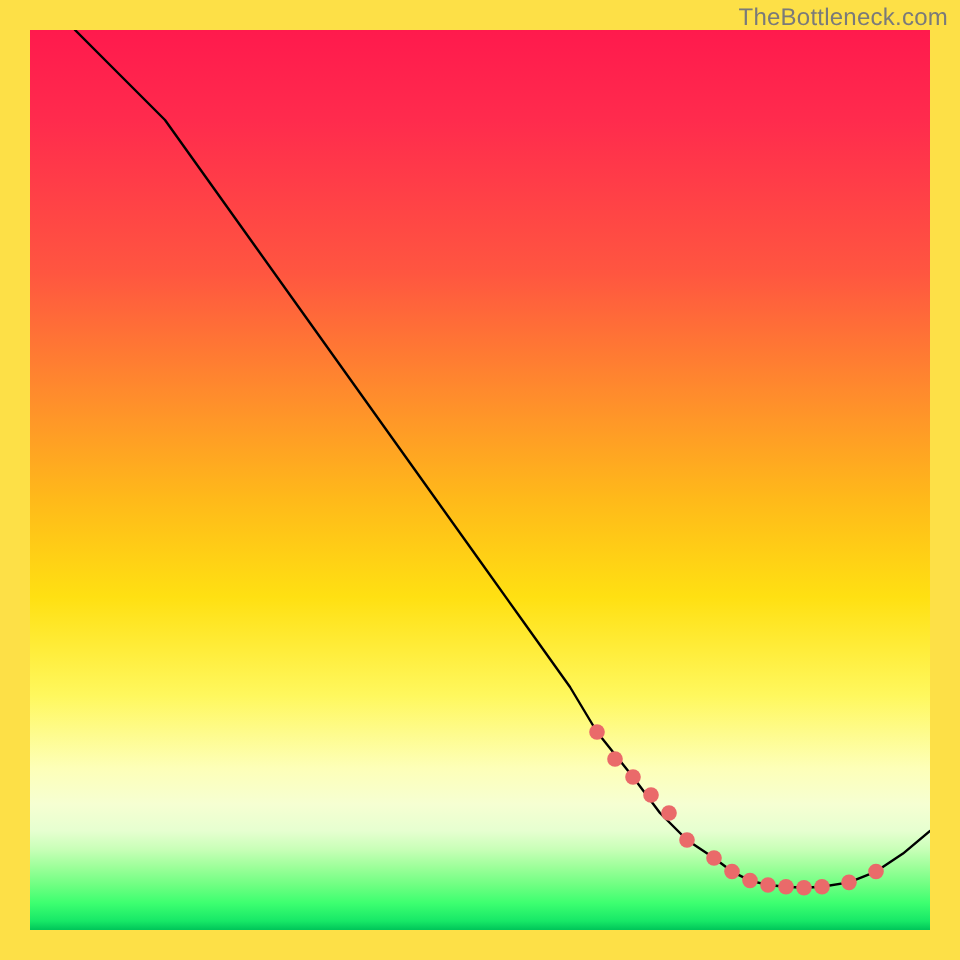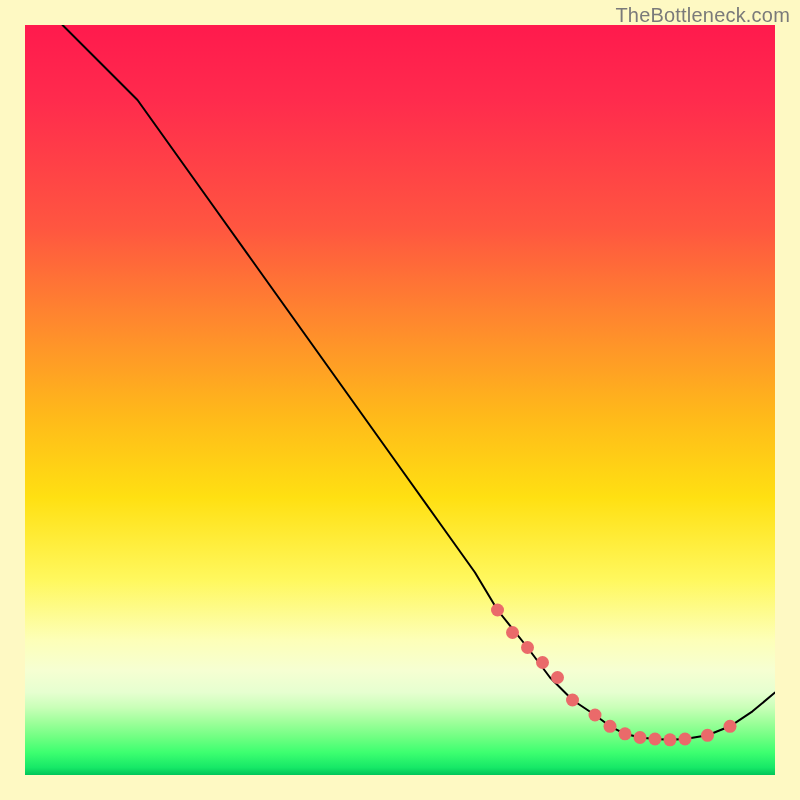--- a/index.html
+++ b/index.html
@@ -8,21 +8,21 @@
     width: 800px;
     height: 800px;
     background: #000;
     overflow: hidden;
     font-family: Arial, Helvetica, sans-serif;
   }
   .frame {
     position: relative;
     width: 800px;
     height: 800px;
-    background: #fef9c3;
+    background: #fde047;
   }
   .plot {
     position: absolute;
     left: 25px;
     top: 25px;
     width: 750px;
     height: 750px;
     
     background: linear-gradient(to bottom,
       #ff1a4d 0%,

